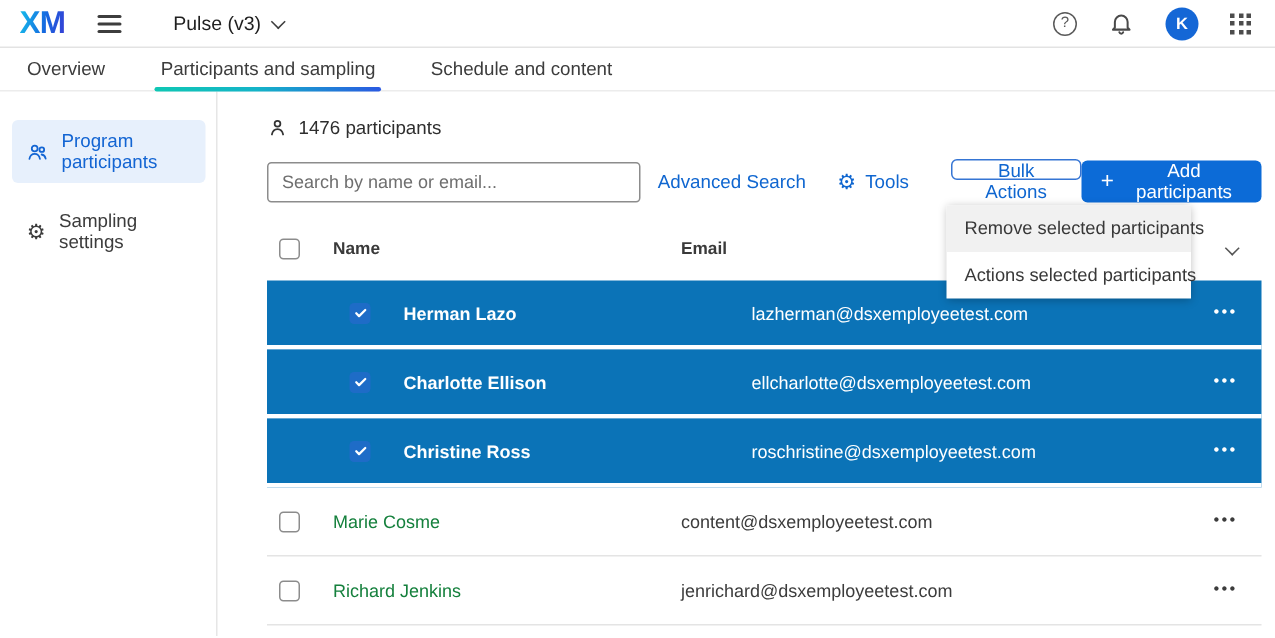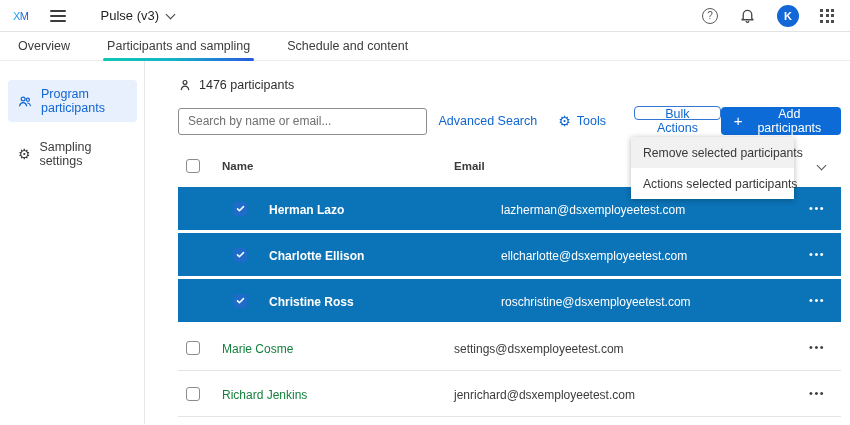--- a/index.html
+++ b/index.html
@@ -1,21 +1,21 @@
 <!DOCTYPE html>
 <html><head>
 <meta charset="utf-8">
 <style>
   html,body{margin:0;padding:0;background:#fff;}
   body{width:850px;height:425px;overflow:hidden;font-family:"Liberation Sans",sans-serif;color:#2f2f2f;}
   .app{width:850px;height:425px;position:relative;background:#fff;}
 
   
   .topbar{height:32px;border-bottom:1px solid #e3e3e3;display:flex;align-items:center;padding:0 16px 0 13px;box-sizing:border-box;}
-  .logo{font-size:11px;font-weight:400;letter-spacing:-.5px;background:linear-gradient(100deg,#16b8ea 5%,#1568e0 55%,#3b3bd4 100%);-webkit-background-clip:text;background-clip:text;color:transparent;}
+  .logo{font-size:21px;font-weight:700;letter-spacing:-.5px;background:linear-gradient(100deg,#16b8ea 5%,#1568e0 55%,#3b3bd4 100%);-webkit-background-clip:text;background-clip:text;color:transparent;}
   .hamburger{margin-left:21px;display:flex;flex-direction:column;gap:3px;width:16px;cursor:pointer;}
   .hamburger i{height:2px;background:#3d3d3d;border-radius:1px;}
   .program{margin-left:23px;font-size:13px;color:#1f1f1f;display:flex;align-items:center;gap:8px;cursor:pointer;padding-left:12px;}
   .chev{width:6px;height:6px;border-right:1.4px solid #3d3d3d;border-bottom:1.4px solid #3d3d3d;transform:rotate(45deg);margin-top:-3px;display:inline-block;}
   .top-right{margin-left:auto;display:flex;align-items:center;gap:21px;}
   .help{width:16px;height:16px;border:1.3px solid #5a5a5a;border-radius:50%;display:flex;align-items:center;justify-content:center;font-size:10px;color:#5a5a5a;box-sizing:border-box;cursor:pointer;}
   .bell{display:flex;cursor:pointer;}
   .avatar{width:22px;height:22px;border-radius:50%;background:#1467d6;color:#fff;font-size:11px;font-weight:700;display:flex;align-items:center;justify-content:center;cursor:pointer;}
   .waffle{display:grid;grid-template-columns:repeat(3,3px);grid-auto-rows:3px;gap:2.5px;cursor:pointer;}
   .waffle i{background:#4c4c4c;}
@@ -232,21 +232,21 @@
           <div class="col-actions">
               <span class="dots">•••</span>
             </div>
         </div>
 
         <div class="row plain">
           <div class="col-check">
               <div class="checkbox"></div>
             </div>
           <div class="col-name"><span class="name">Marie Cosme</span></div>
-          <div class="col-email"><span class="email">settings@dsxemployeetest.com</span></div>
+          <div class="col-email"><span class="email">content@dsxemployeetest.com</span></div>
           <div class="col-actions">
               <span class="dots">•••</span>
             </div>
         </div>
 
         <div class="row plain">
           <div class="col-check">
               <div class="checkbox"></div>
             </div>
           <div class="col-name"><span class="name">Richard Jenkins</span></div>

